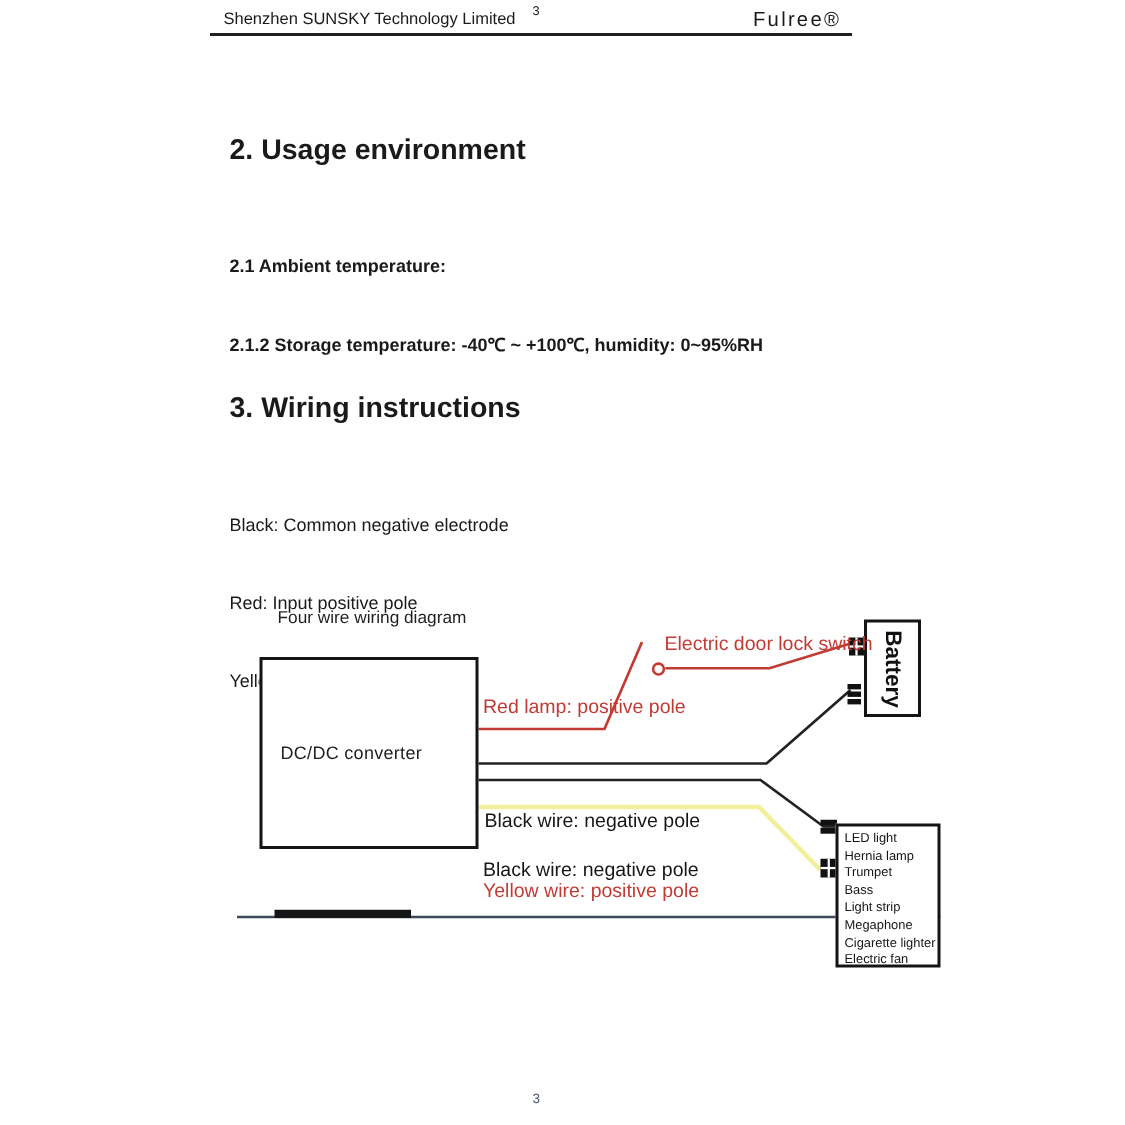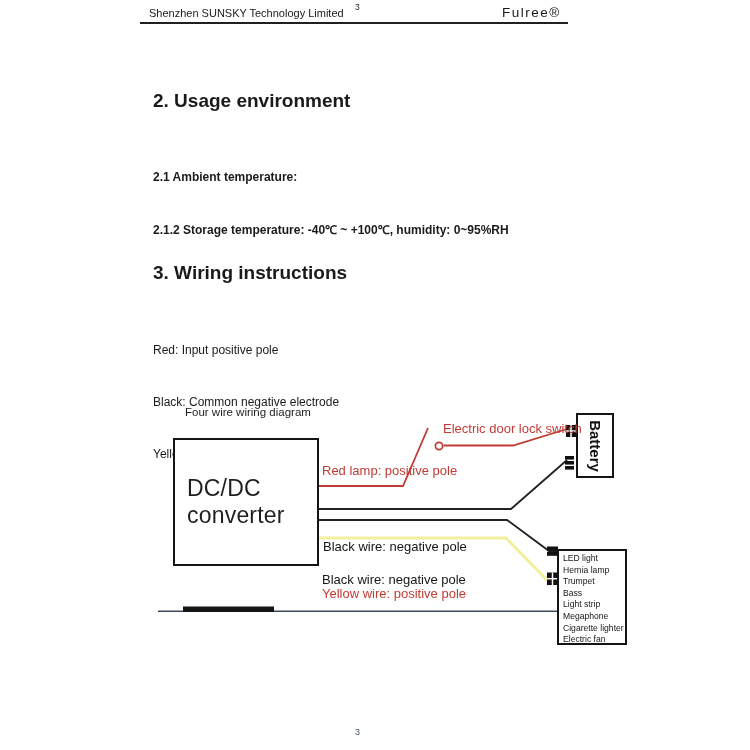--- a/index.html
+++ b/index.html
@@ -28,21 +28,21 @@
   .wiring-title { left: 153px; top: 262px; }
   .legend-lines { left: 153px; top: 307px; font-size: 12px; line-height: 17.4px; white-space: pre; }
 
   
   .diagram-title { left: 185px; top: 406px; font-size: 11.5px; color: #1f1f1f; }
   .converter-box {
     left: 173px; top: 438px; width: 146px; height: 128px;
     border: 2.5px solid #141414; background: #fff;
     display: flex; align-items: center;
   }
-  .converter-box span { font-size: 23px; color: #1f1f1f; padding-left: 12px; letter-spacing: 0.2px; }
+  .converter-box span { font-size: 12px; color: #1f1f1f; padding-left: 12px; letter-spacing: 0.2px; }
   .battery-box {
     left: 576px; top: 413px; width: 38px; height: 65px;
     border: 2.5px solid #141414; background: #fff;
   }
   .battery-box span {
     position: absolute; left: 50%; top: 50%;
     transform: translate(-50%,-50%) rotate(90deg);
     font-size: 15px; font-weight: bold; white-space: nowrap; color: #111;
   }
   .load-box {
@@ -83,22 +83,22 @@
   <div class="abs header-rule"></div>
 
   <div class="abs sec-title usage-title">2. Usage environment</div>
   <div class="abs usage-lines">
     <div>2.1 Ambient temperature:</div>
     <div>2.1.2 Storage temperature: -40℃ ~ +100℃, humidity: 0~95%RH</div>
   </div>
 
   <div class="abs sec-title wiring-title">3. Wiring instructions</div>
   <div class="abs legend-lines">
+    <div>Black: Common negative electrode</div>
     <div>Red: Input positive pole</div>
-    <div>Black: Common negative electrode</div>
     <div>Yellow: Output positive pole</div>
   </div>
 
   <div class="abs diagram-title">Four wire wiring diagram</div>
 
   <svg class="abs wires" width="750" height="750" viewBox="0 0 750 750">
 
     <path class="w-red" d="M318 486 H403 L428 428"></path>
 
     <circle class="sw-circle" cx="439" cy="446" r="3.6"></circle>

